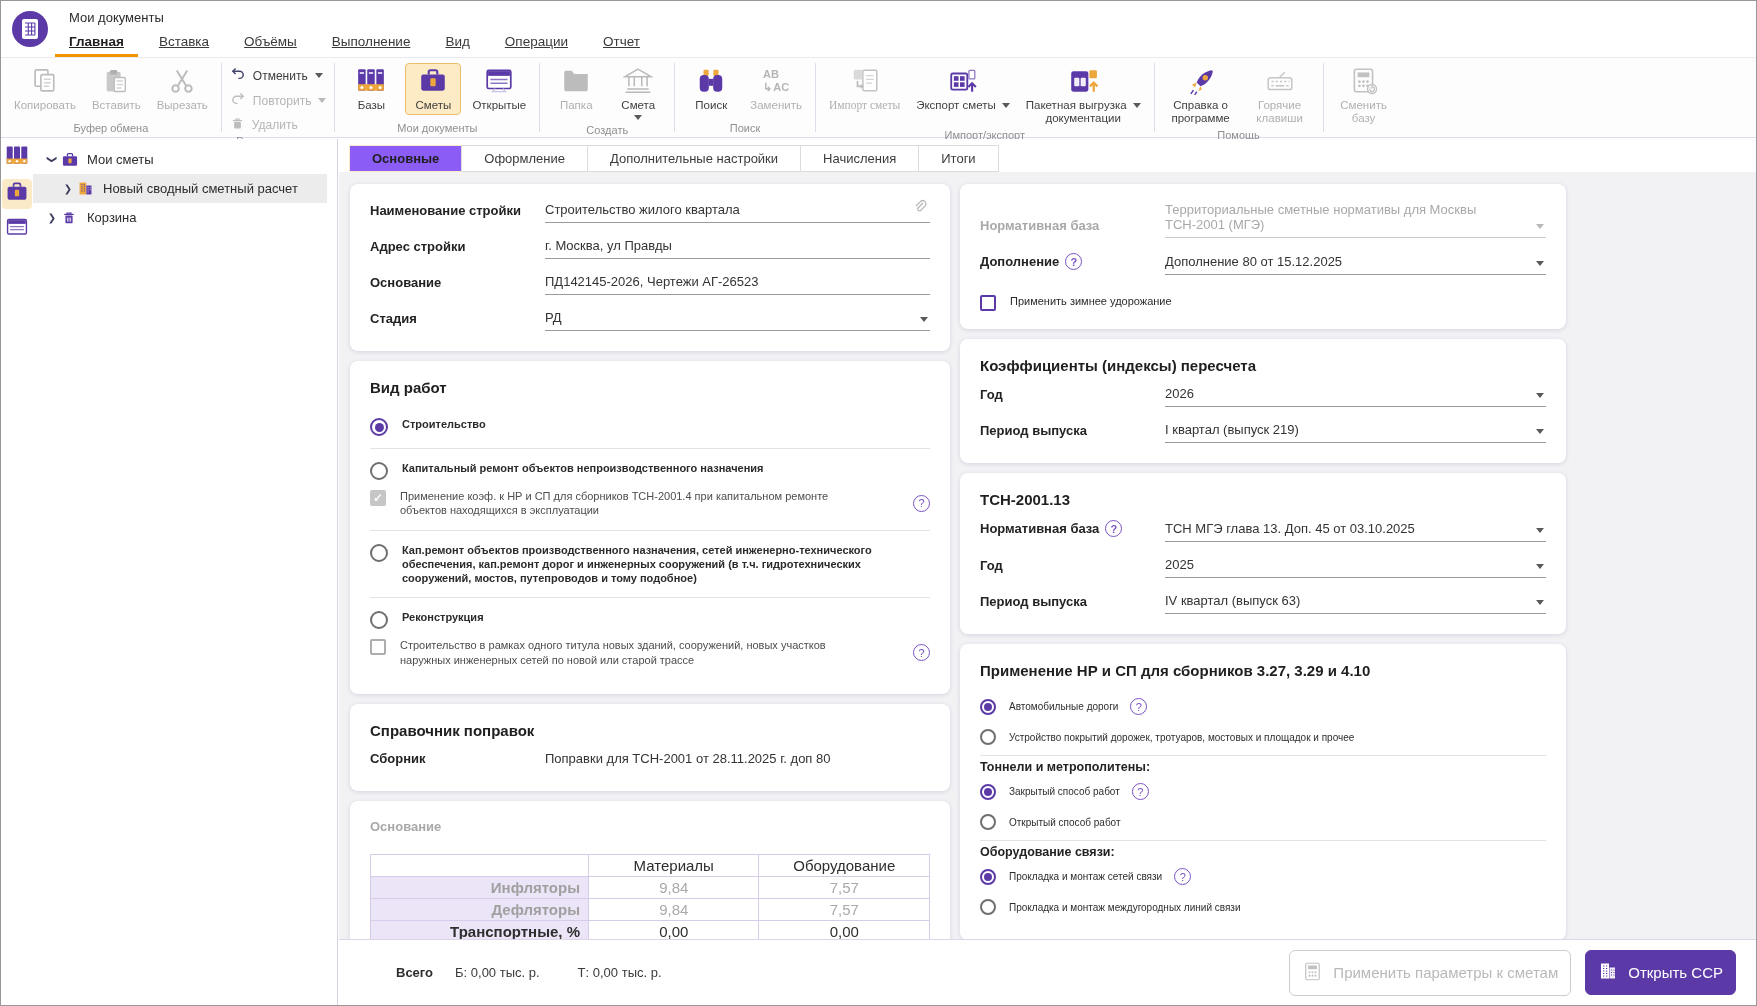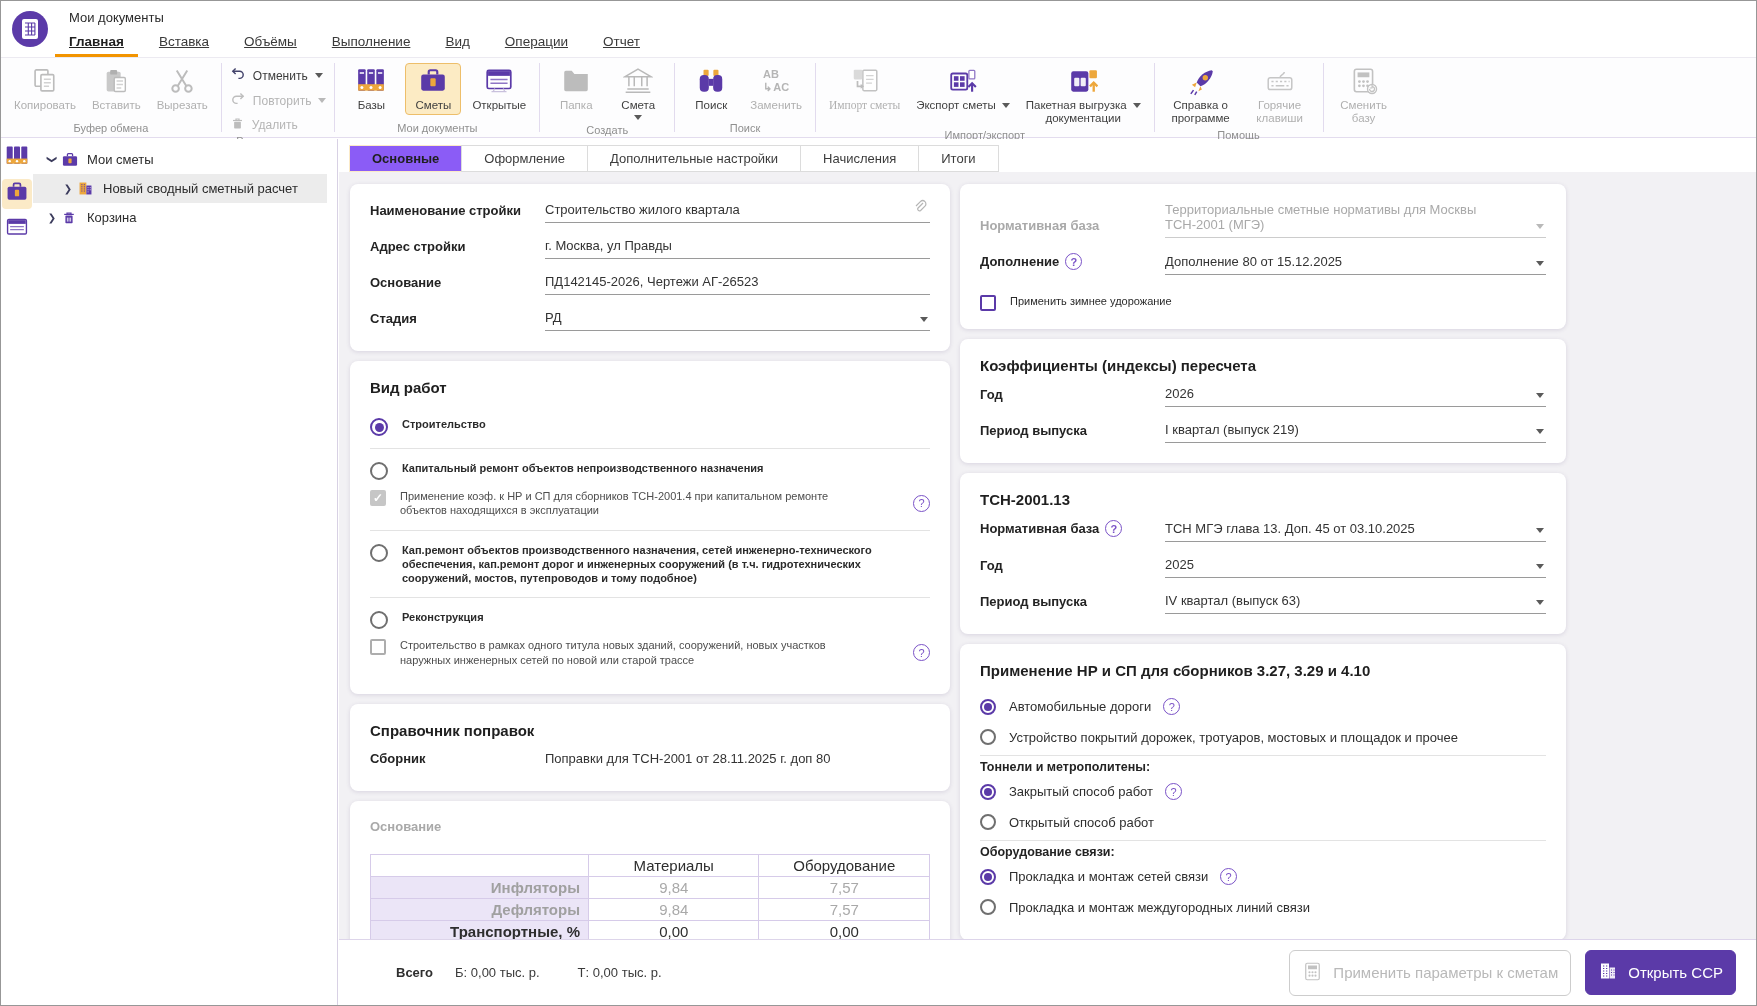--- a/index.html
+++ b/index.html
@@ -94,21 +94,21 @@
 
   .ptable { width:100%; border-collapse:collapse; font-size:15px; margin-top:14px; }
   .ptable td { border:1px solid #d6cbe9; padding:2px 8px; height:21px; }
   .ptable .hcell { text-align:center; color:#2e2e2e; }
   .ptable .rlab { background:#ebe5f7; text-align:right; font-weight:bold; width:39%; }
   .ptable .rlab.gray { color:#a0a0a0; }
   .ptable .val { text-align:center; width:30.5%; }
   .ptable .val.gray { color:#a9a9a9; }
 
   .subhead { font-weight:bold; font-size:12.5px; margin:4px 0 2px; color:#232323; }
-  .nr-row { display:flex; align-items:center; padding:7px 0; font-size:13px; }
+  .nr-row { display:flex; align-items:center; padding:7px 0; font-size:10px; }
   .nr-row .radio { margin-right:13px; }
   .nr-row .help { margin-left:12px; }
 
   
   .footer { height:66px; background:#fff; border-top:1px solid #ddd5ea; display:flex; align-items:center; padding:0 20px 0 57px; }
   .ft-label { font-weight:bold; font-size:13px; margin-right:22px; }
   .ft-val { font-size:13px; color:#3a3a3a; margin-right:38px; }
   .spacer { flex:1; }
   .btn { display:flex; align-items:center; gap:10px; border-radius:6px; font-size:15px; padding:10px 12px; font-family:"Liberation Sans", sans-serif; cursor:pointer; }
   .btn-outline { background:#fff; border:1px solid #cdcdcd; color:#b9b9b9; margin-right:14px; }

